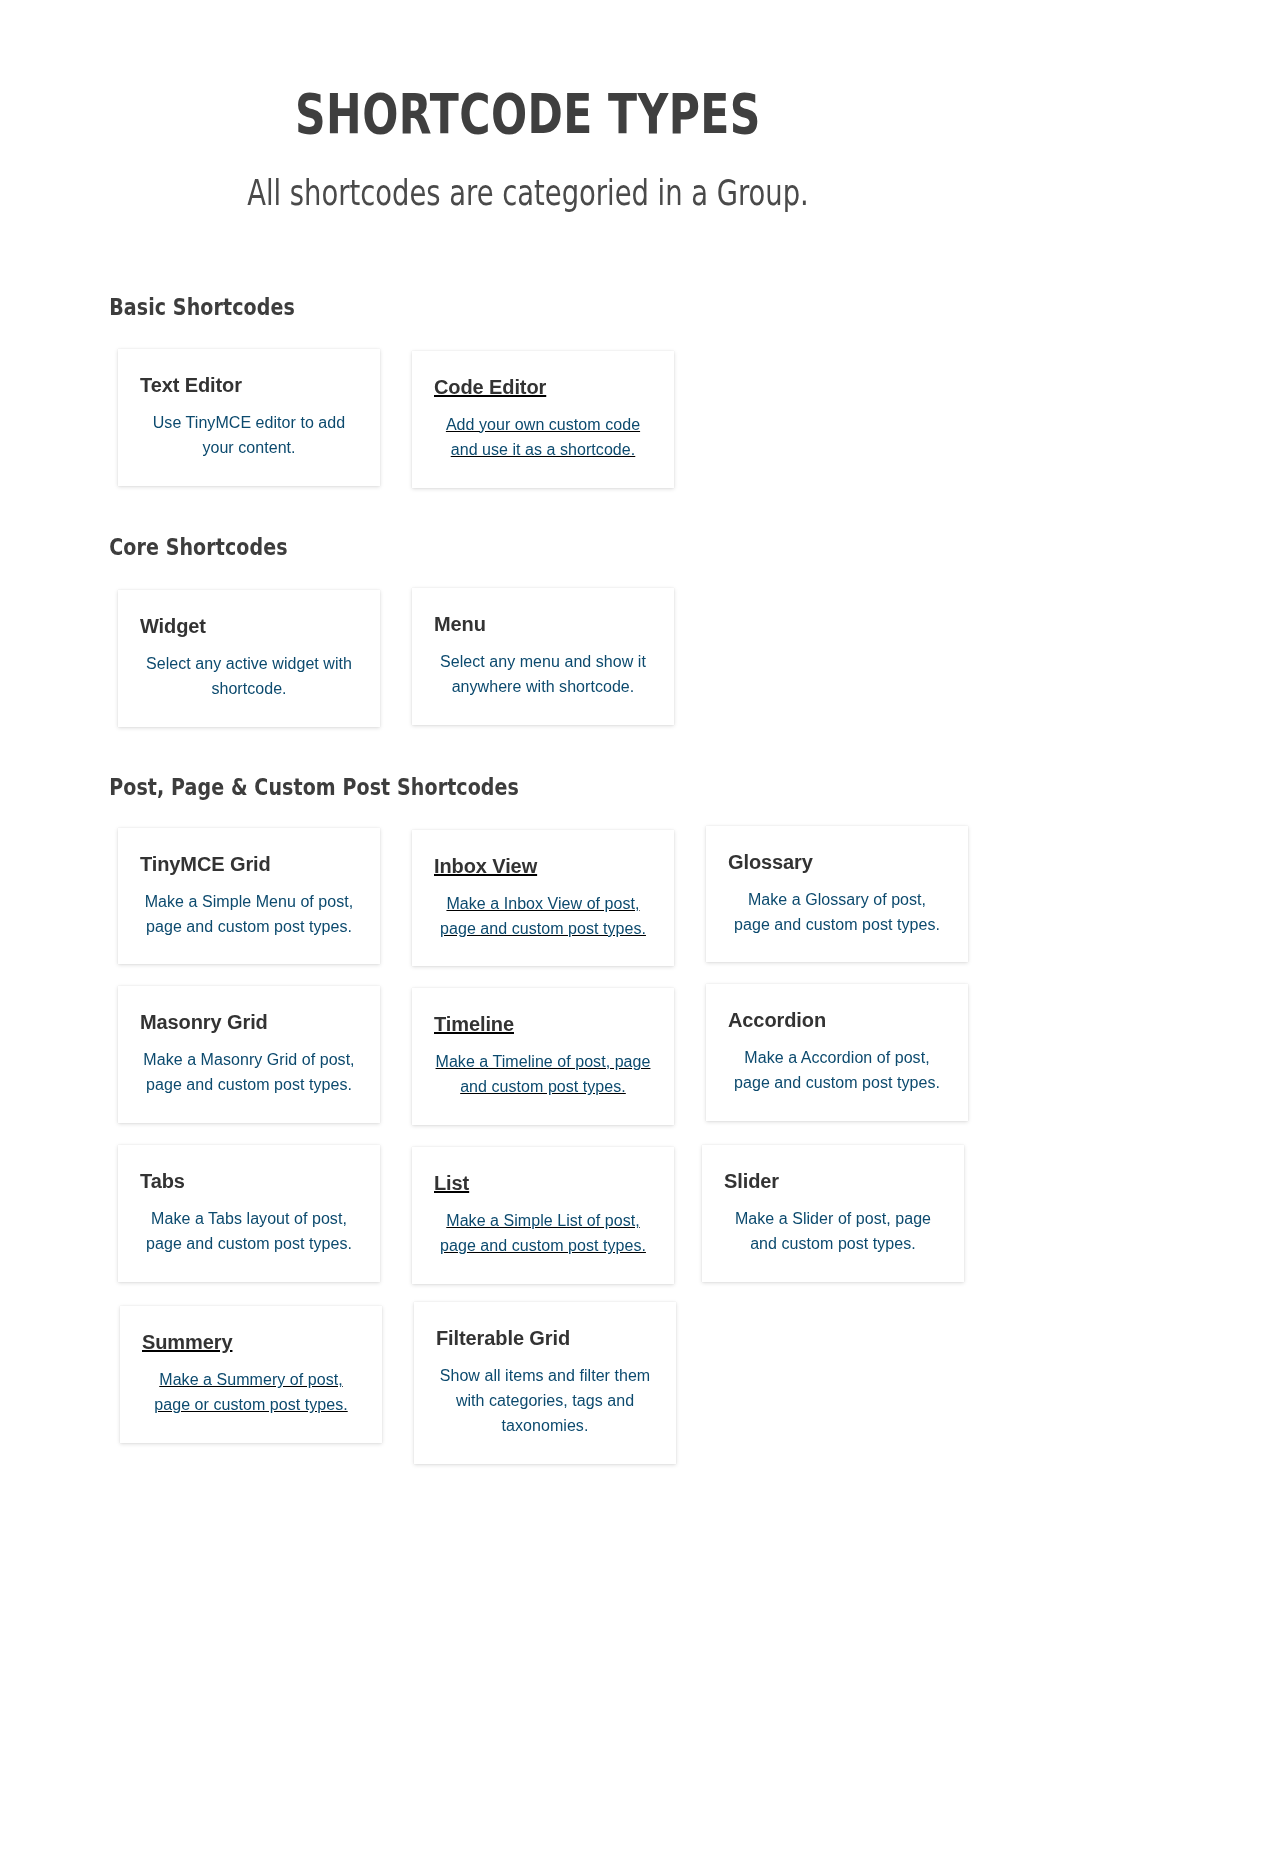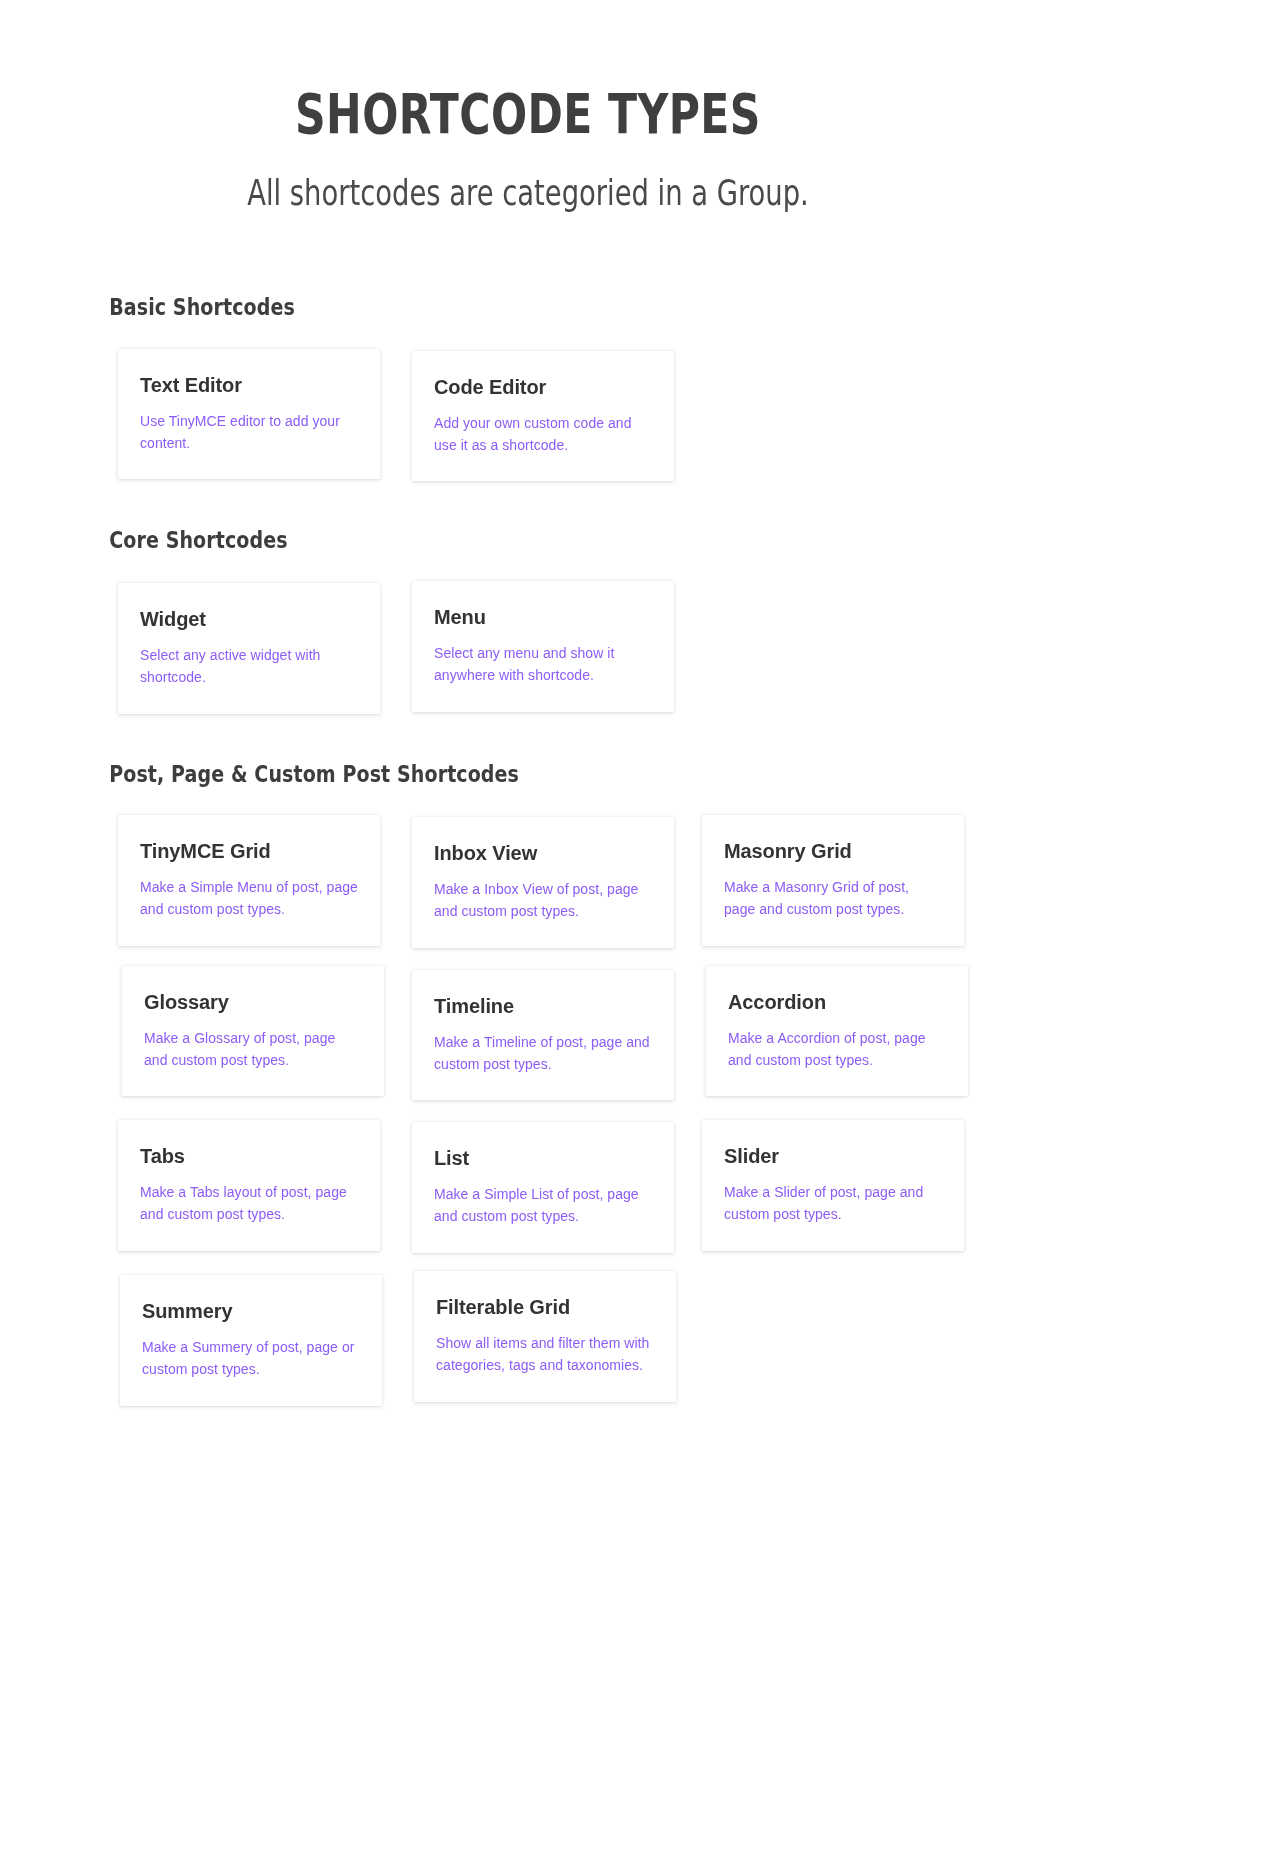--- a/index.html
+++ b/index.html
@@ -97,30 +97,31 @@
   .card-title {
     font-size: 20px;
     font-weight: 700;
     color: #333333;
     line-height: 1.3;
     margin-bottom: 13px;
     letter-spacing: -0.1px;
   }
 
   .card-desc {
-    font-size: 14px;
+    font-size: 16px;
     font-weight: 400;
-    color: #8b5cf6;
+    color: #0c4a6e;
     line-height: 1.56;
     letter-spacing: 0.05px;
+    text-align: center;
   }
 
   
   .off-a { margin-top: 0px; }
-  .off-b { margin-top: 2px; }
+  .off-b { margin-top: 2px; text-decoration: underline; }
   .off-c { margin-top: -2px; }
 
   .col2 { margin-left: 2px; }
   .col3 { margin-left: 4px; }
 
   .empty-slot { visibility: hidden; }
 </style>
 </head>
 <body>
 
@@ -187,33 +188,33 @@
             <div class="card-title">TinyMCE Grid</div>
             <div class="card-desc">Make a Simple Menu of post, page and custom post types.</div>
           </div>
         </div>
         <div class="card-slot col2">
           <div class="card off-b">
             <div class="card-title">Inbox View</div>
             <div class="card-desc">Make a Inbox View of post, page and custom post types.</div>
           </div>
         </div>
+        <div class="card-slot col3">
+          <div class="card off-c">
+            <div class="card-title">Glossary</div>
+            <div class="card-desc">Make a Glossary of post, page and custom post types.</div>
+          </div>
+        </div>
+
         <div class="card-slot">
           <div class="card off-a">
             <div class="card-title">Masonry Grid</div>
             <div class="card-desc">Make a Masonry Grid of post, page and custom post types.</div>
           </div>
         </div>
-
-        <div class="card-slot col3">
-          <div class="card off-c">
-            <div class="card-title">Glossary</div>
-            <div class="card-desc">Make a Glossary of post, page and custom post types.</div>
-          </div>
-        </div>
         <div class="card-slot col2">
           <div class="card off-b">
             <div class="card-title">Timeline</div>
             <div class="card-desc">Make a Timeline of post, page and custom post types.</div>
           </div>
         </div>
         <div class="card-slot col3">
           <div class="card off-c">
             <div class="card-title">Accordion</div>
             <div class="card-desc">Make a Accordion of post, page and custom post types.</div>

